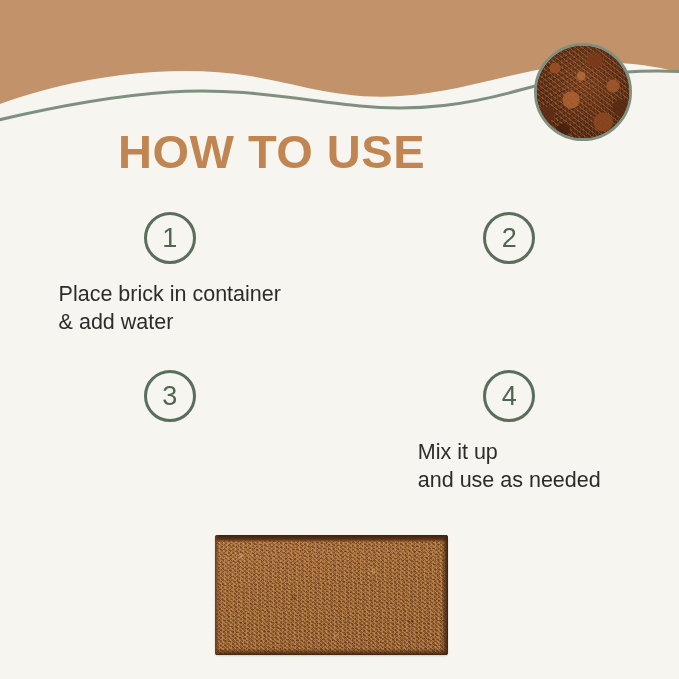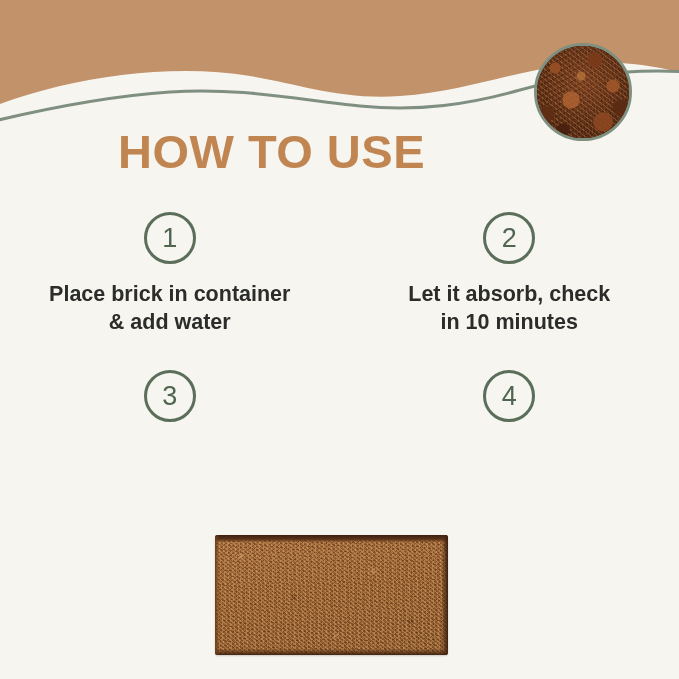--- a/index.html
+++ b/index.html
@@ -110,23 +110,23 @@
     align-items: center;
     justify-content: center;
     font-size: 27px;
     font-weight: 400;
     color: #50654f;
     line-height: 1;
   }
 
   .step-text {
     margin-top: 17px;
-    text-align: center;
+    text-align: left;
     font-size: 21.5px;
-    font-weight: 700;
+    font-weight: 400;
     color: #2c2d2a;
     line-height: 1.28;
     max-width: 310px;
     white-space: pre-line;
   }
 
   
   .brick {
     position: absolute;
     left: 215px;
@@ -203,30 +203,30 @@
   <div class="steps">
 
     <div class="step">
       <div class="step-badge">1</div>
       <div class="step-text">Place brick in container
 &amp; add water</div>
     </div>
 
     <div class="step">
       <div class="step-badge">2</div>
-      <div class="step-text">Let it absorb, check
-in 10 minutes</div>
     </div>
 
     <div class="step">
       <div class="step-badge">3</div>
     </div>
 
     <div class="step">
       <div class="step-badge">4</div>
+      <div class="step-text">Mix it up
+and use as needed</div>
     </div>
 
   </div>
 
   <div class="brick">
     <div class="face"></div>
     <div class="top-edge"></div>
     <div class="right-edge"></div>
     <div class="bottom-edge"></div>
     <div class="left-edge"></div>

